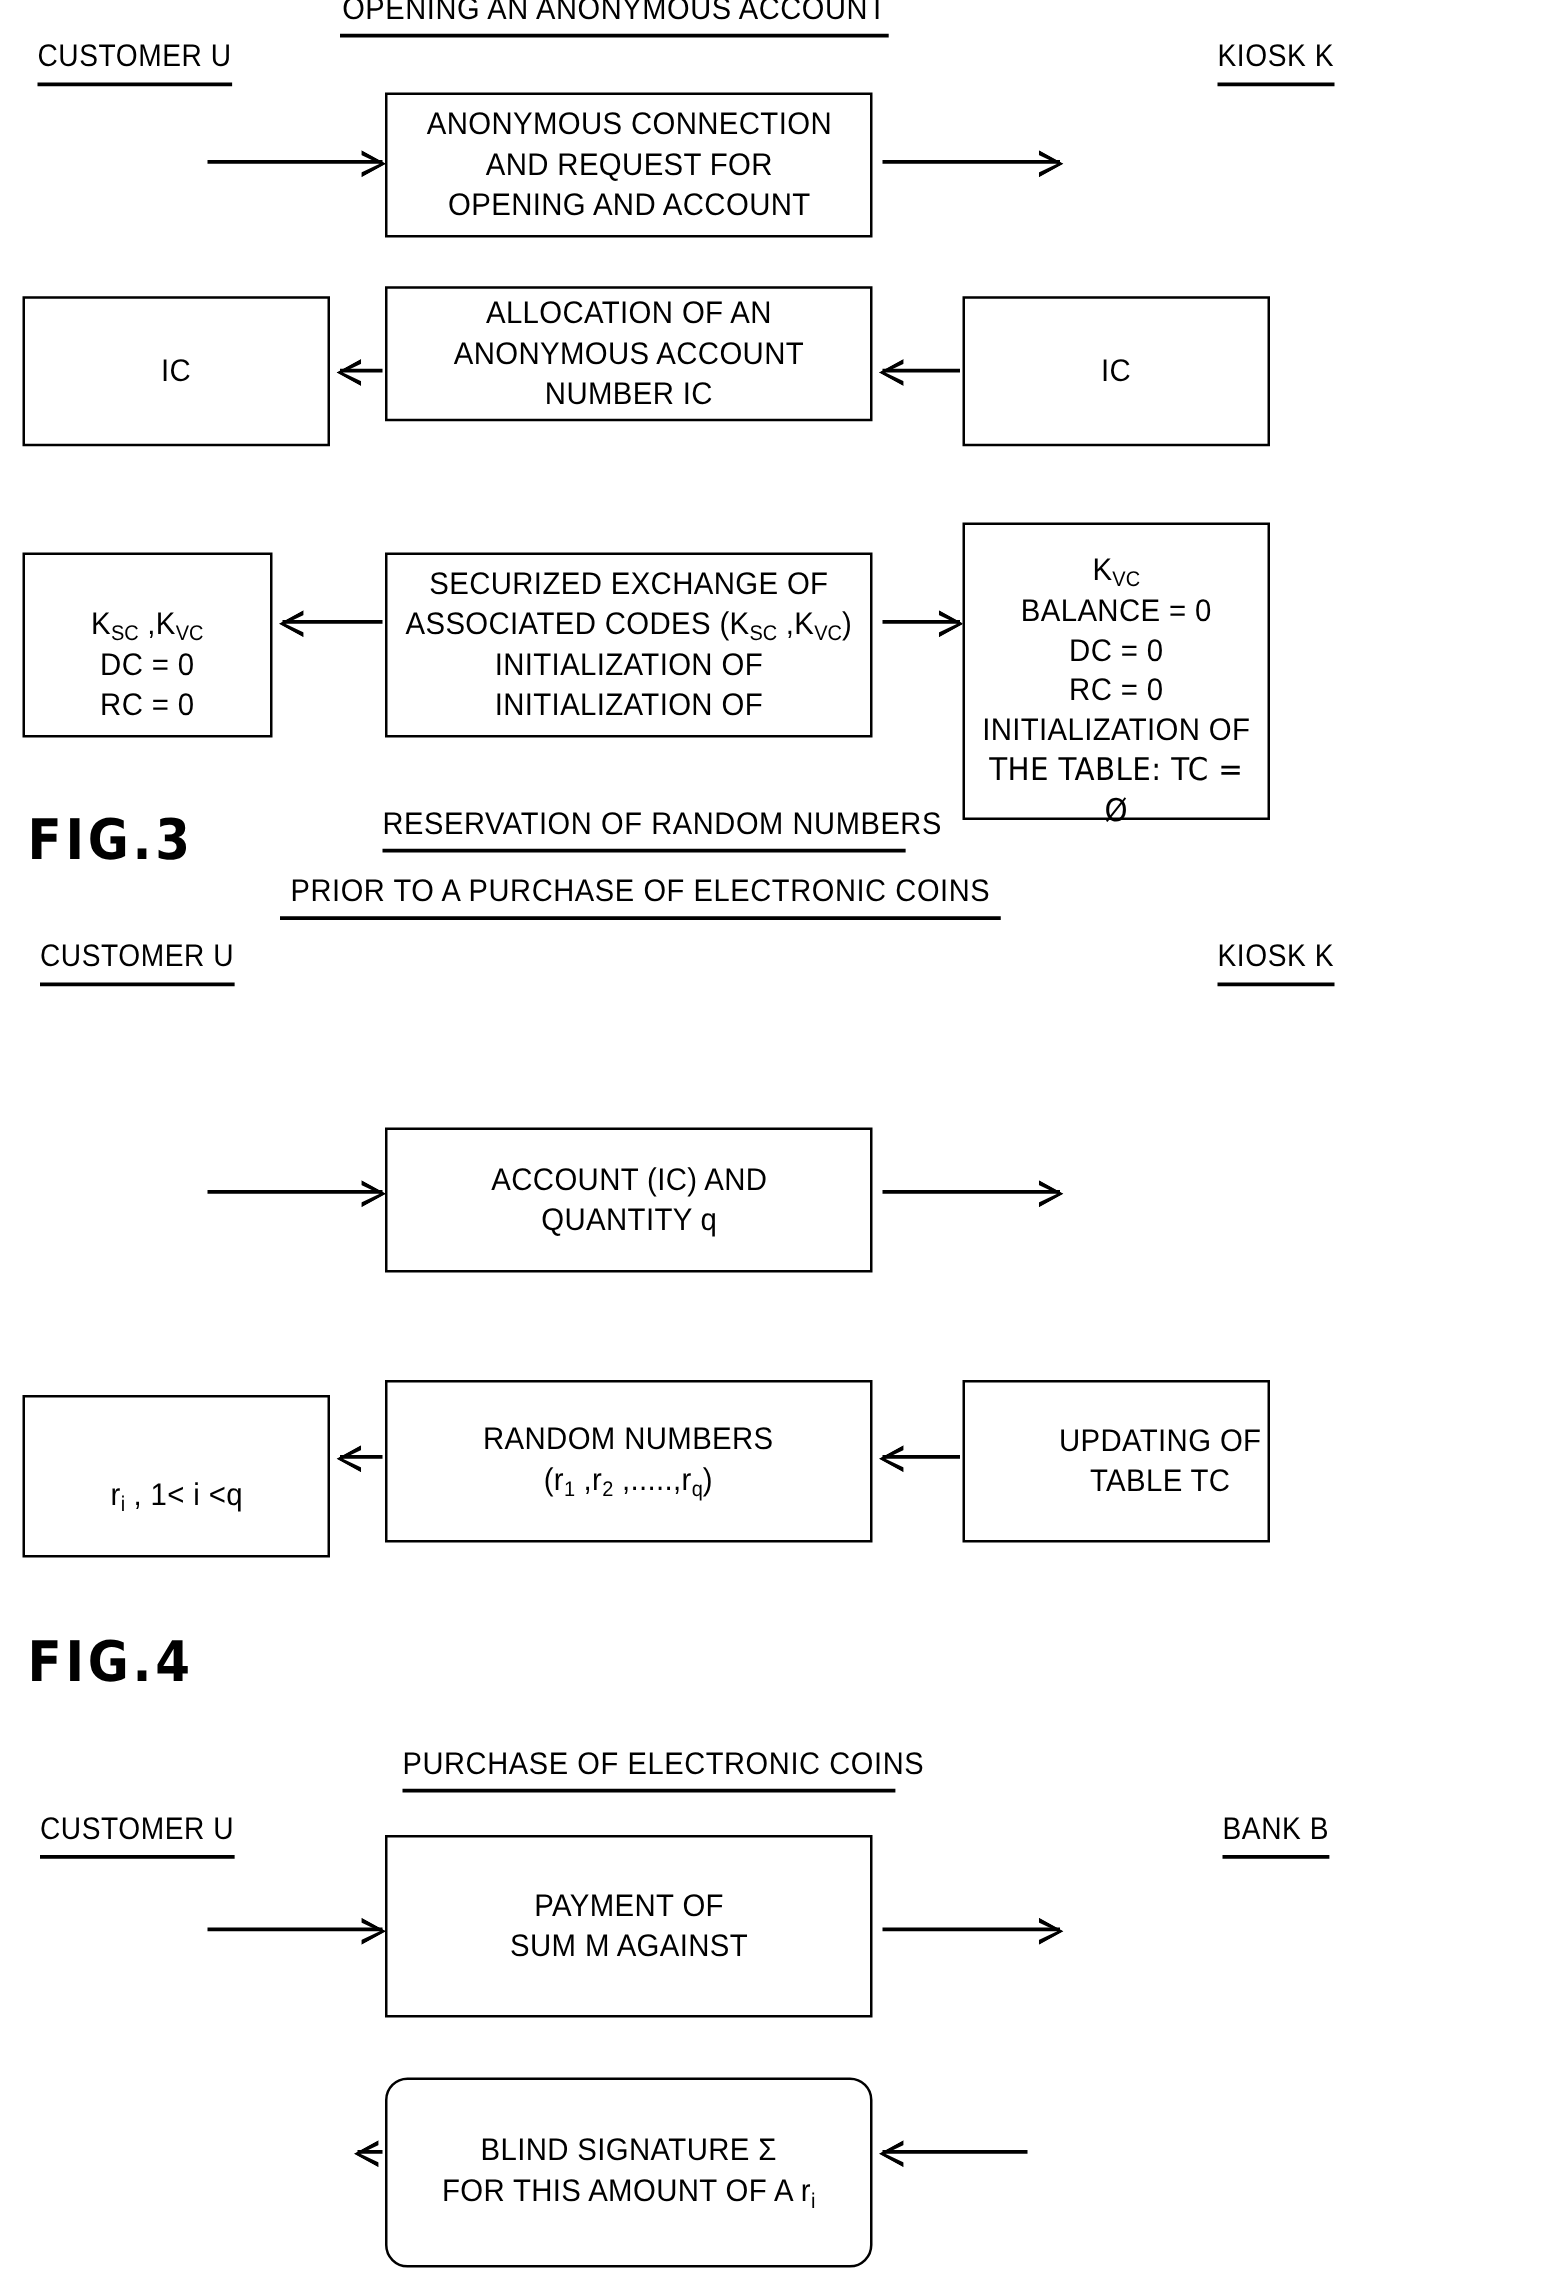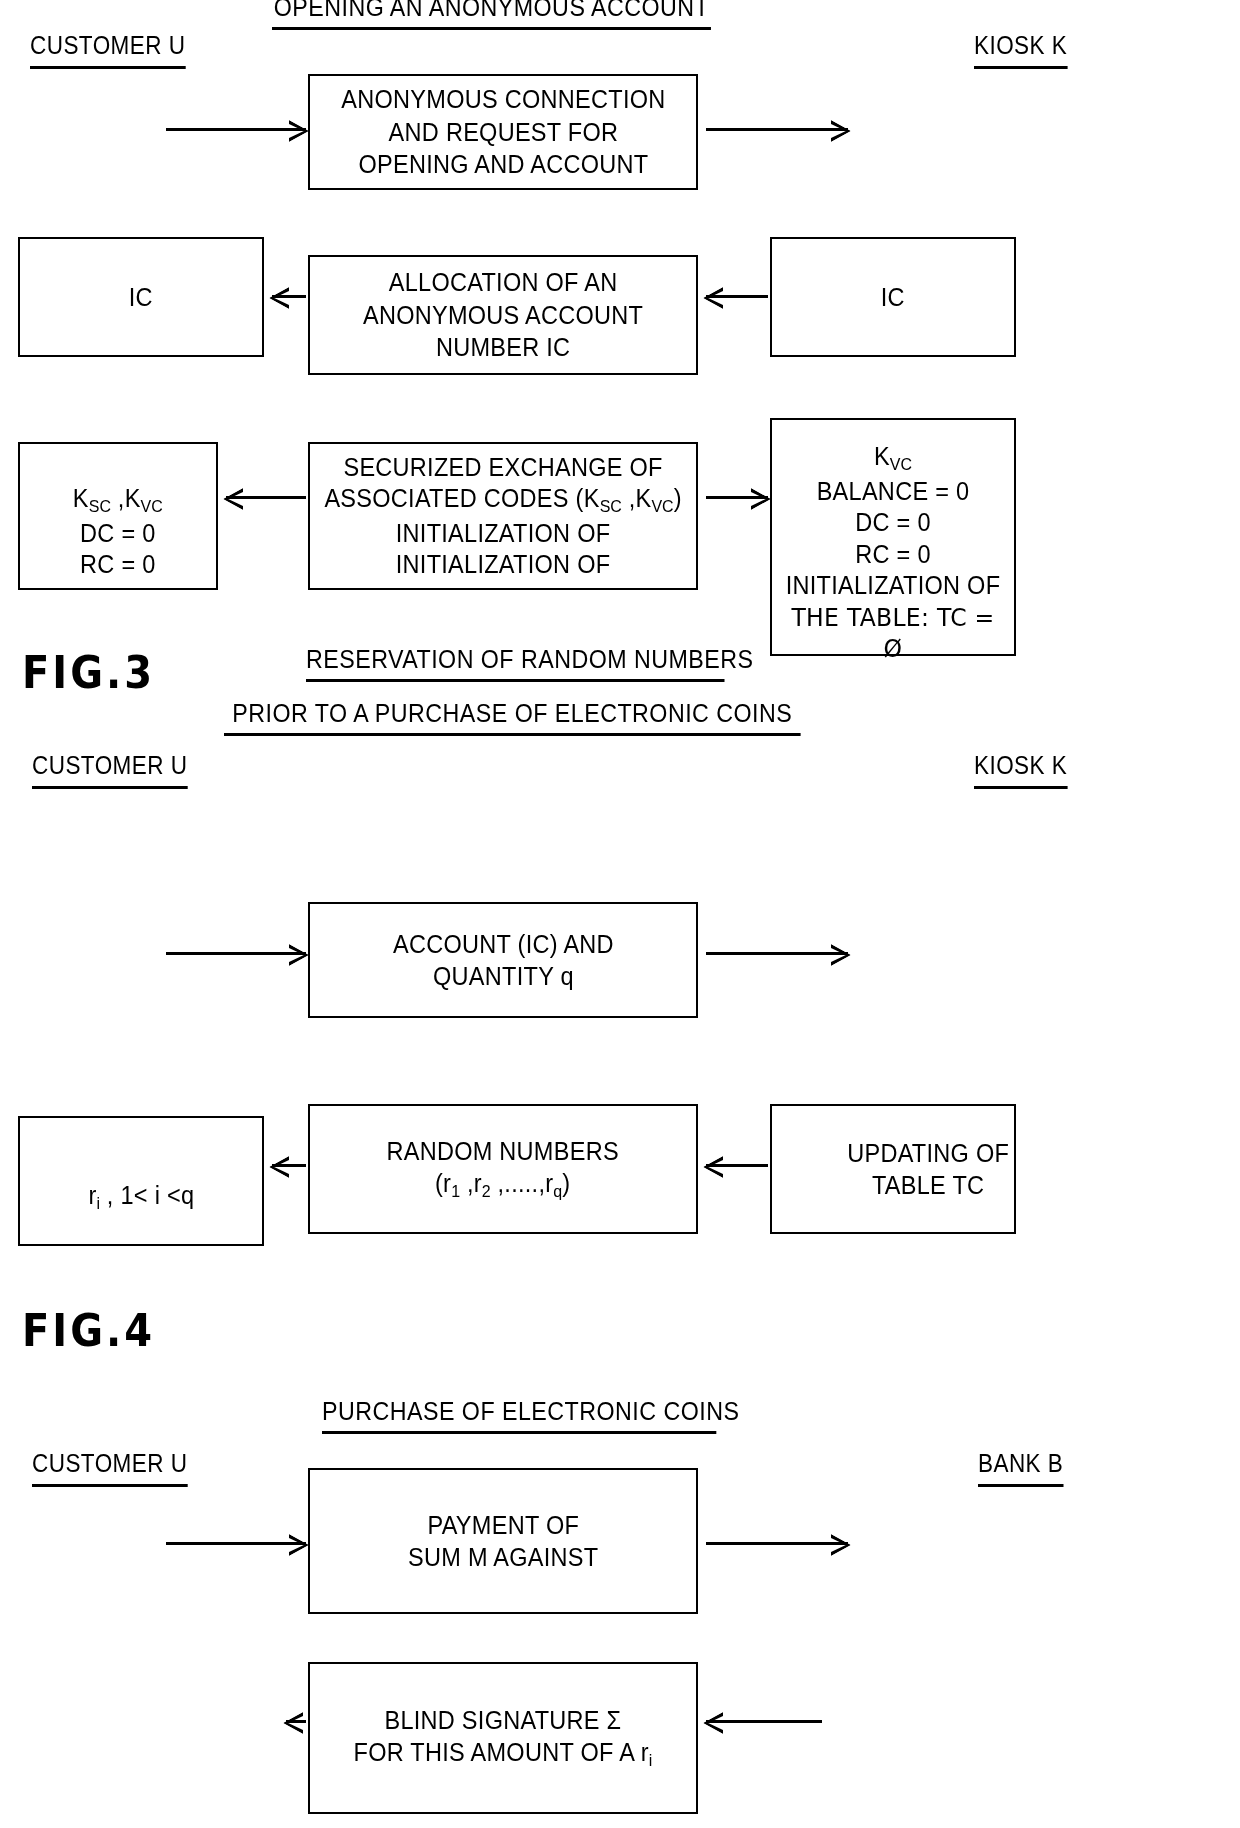--- a/index.html
+++ b/index.html
@@ -142,21 +142,21 @@
   <div class="arrow right" style="left:706px; top:128px; width:142px;">
     <span class="head"></span>
   </div>
 
   <div class="box" style="left:18px; top:237px; width:246px; height:120px;">
     <div class="txt">IC</div>
   </div>
   <div class="arrow left" style="left:272px; top:295px; width:34px;">
     <span class="head"></span>
   </div>
-  <div class="box" style="left:308px; top:255px; width:390px; height:120px;">
+  <div class="box" style="left:308px; top:229px; width:390px; height:108px;">
     <div class="txt"><span>ALLOCATION OF AN</span><br><span>ANONYMOUS ACCOUNT</span><br><span>NUMBER IC</span></div>
   </div>
   <div class="arrow left" style="left:706px; top:295px; width:62px;">
     <span class="head"></span>
   </div>
   <div class="box" style="left:770px; top:237px; width:246px; height:120px;">
     <div class="txt">IC</div>
   </div>
 
   <div class="box" style="left:18px; top:442px; width:200px; height:148px;">
@@ -232,20 +232,20 @@
   <div class="box" style="left:308px; top:1468px; width:390px; height:146px;">
     <div class="txt"><span>PAYMENT OF</span><br><span>SUM M AGAINST</span></div>
   </div>
   <div class="arrow right" style="left:706px; top:1542px; width:142px;">
     <span class="head"></span>
   </div>
 
   <div class="arrow left" style="left:286px; top:1720px; width:20px;">
     <span class="head"></span>
   </div>
-  <div class="box" style="left:308px; top:1662px; width:390px; height:152px;">
+  <div class="box" style="left:308px; top:1662px; width:390px; height:152px;border-radius:18px;">
     <div class="txt"><span>BLIND SIGNATURE Σ</span><br><span>FOR THIS AMOUNT OF A r</span><sub>i</sub></div>
   </div>
   <div class="arrow left" style="left:706px; top:1720px; width:116px;">
     <span class="head"></span>
   </div>
 
 </div>
 
 </body></html>

